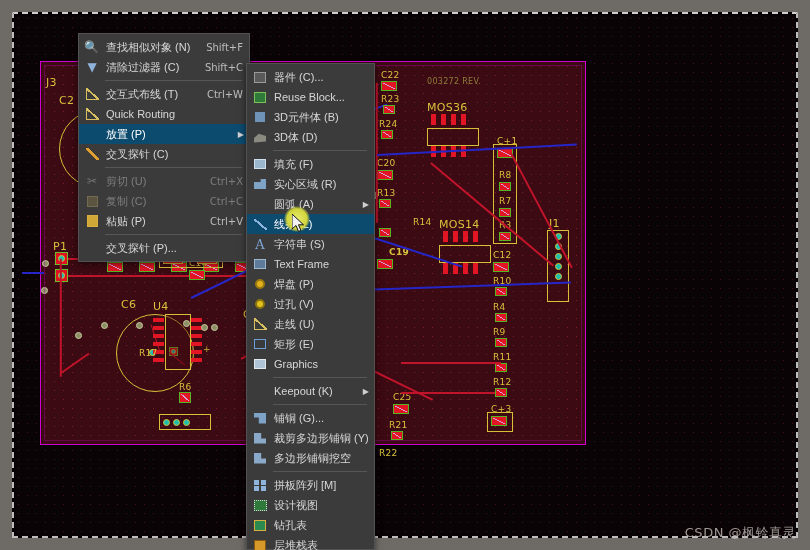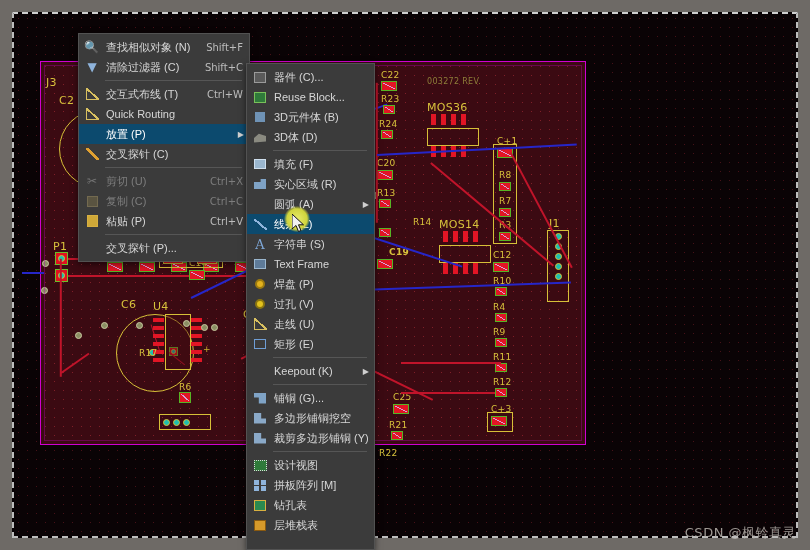--- a/index.html
+++ b/index.html
@@ -651,57 +651,63 @@
           <span class="route-i"></span>
         </span>
       <span class="lbl">走线 (U)</span>
     </div>
     <div class="mi">
       <span class="ico">
           <span class="rect-i"></span>
         </span>
       <span class="lbl">矩形 (E)</span>
     </div>
+    <div class="mi">
+      <span class="ico">
+          <span class="img-i"></span>
+        </span>
+      <span class="lbl">Graphics</span>
+    </div>
     <div class="sep"></div>
     <div class="mi">
       <span class="ico"></span>
       <span class="lbl">Keepout (K)</span>
       <span class="arrow">▶</span>
     </div>
     <div class="sep"></div>
     <div class="mi">
       <span class="ico">
           <span class="poly-i"></span>
         </span>
       <span class="lbl">铺铜 (G)...</span>
     </div>
     <div class="mi">
       <span class="ico">
           <span class="poly2-i"></span>
         </span>
+      <span class="lbl">裁剪多边形铺铜 (Y)</span>
+    </div>
+    <div class="mi">
+      <span class="ico">
+          <span class="poly2-i"></span>
+        </span>
       <span class="lbl">多边形铺铜挖空</span>
     </div>
-    <div class="mi">
-      <span class="ico">
-          <span class="poly2-i"></span>
-        </span>
-      <span class="lbl">裁剪多边形铺铜 (Y)</span>
-    </div>
     <div class="sep"></div>
     <div class="mi">
       <span class="ico">
+          <span class="grid-i"></span>
+        </span>
+      <span class="lbl">拼板阵列 [M]</span>
+    </div>
+    <div class="mi">
+      <span class="ico">
           <span class="dv-i"></span>
         </span>
       <span class="lbl">设计视图</span>
-    </div>
-    <div class="mi">
-      <span class="ico">
-          <span class="grid-i"></span>
-        </span>
-      <span class="lbl">拼板阵列 [M]</span>
     </div>
     <div class="mi">
       <span class="ico">
           <span class="drill-i"></span>
         </span>
       <span class="lbl">钻孔表</span>
     </div>
     <div class="mi">
       <span class="ico">
           <span class="stk-i"></span>

